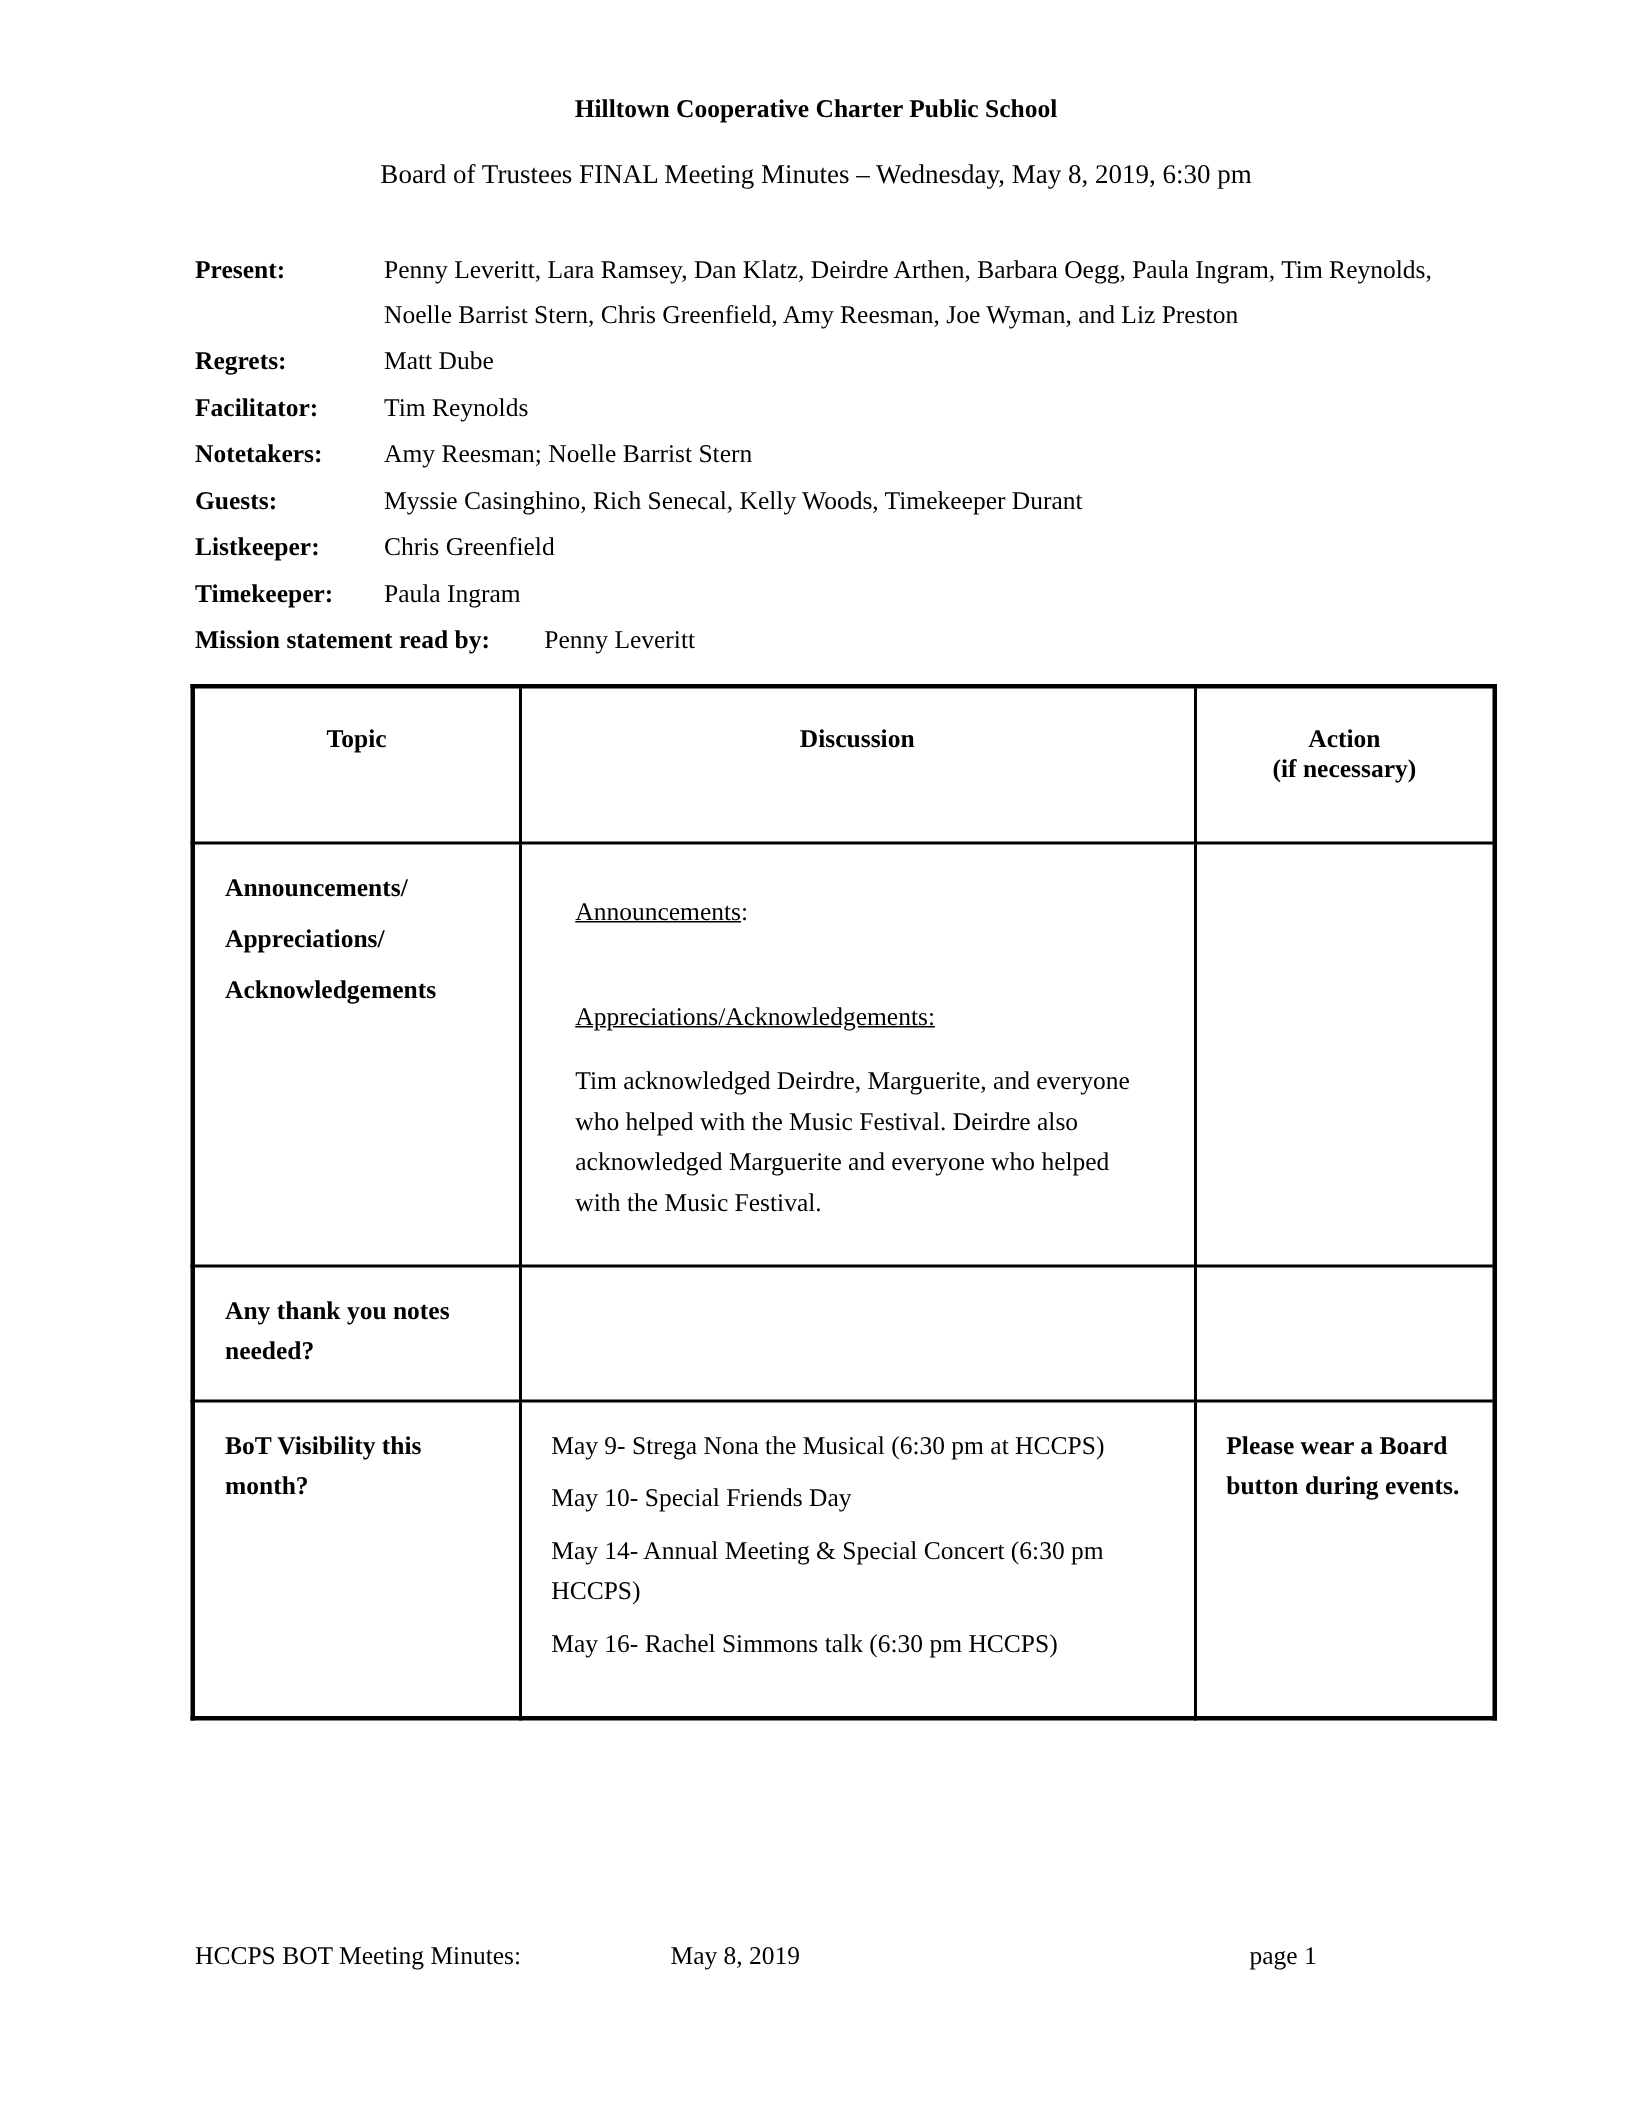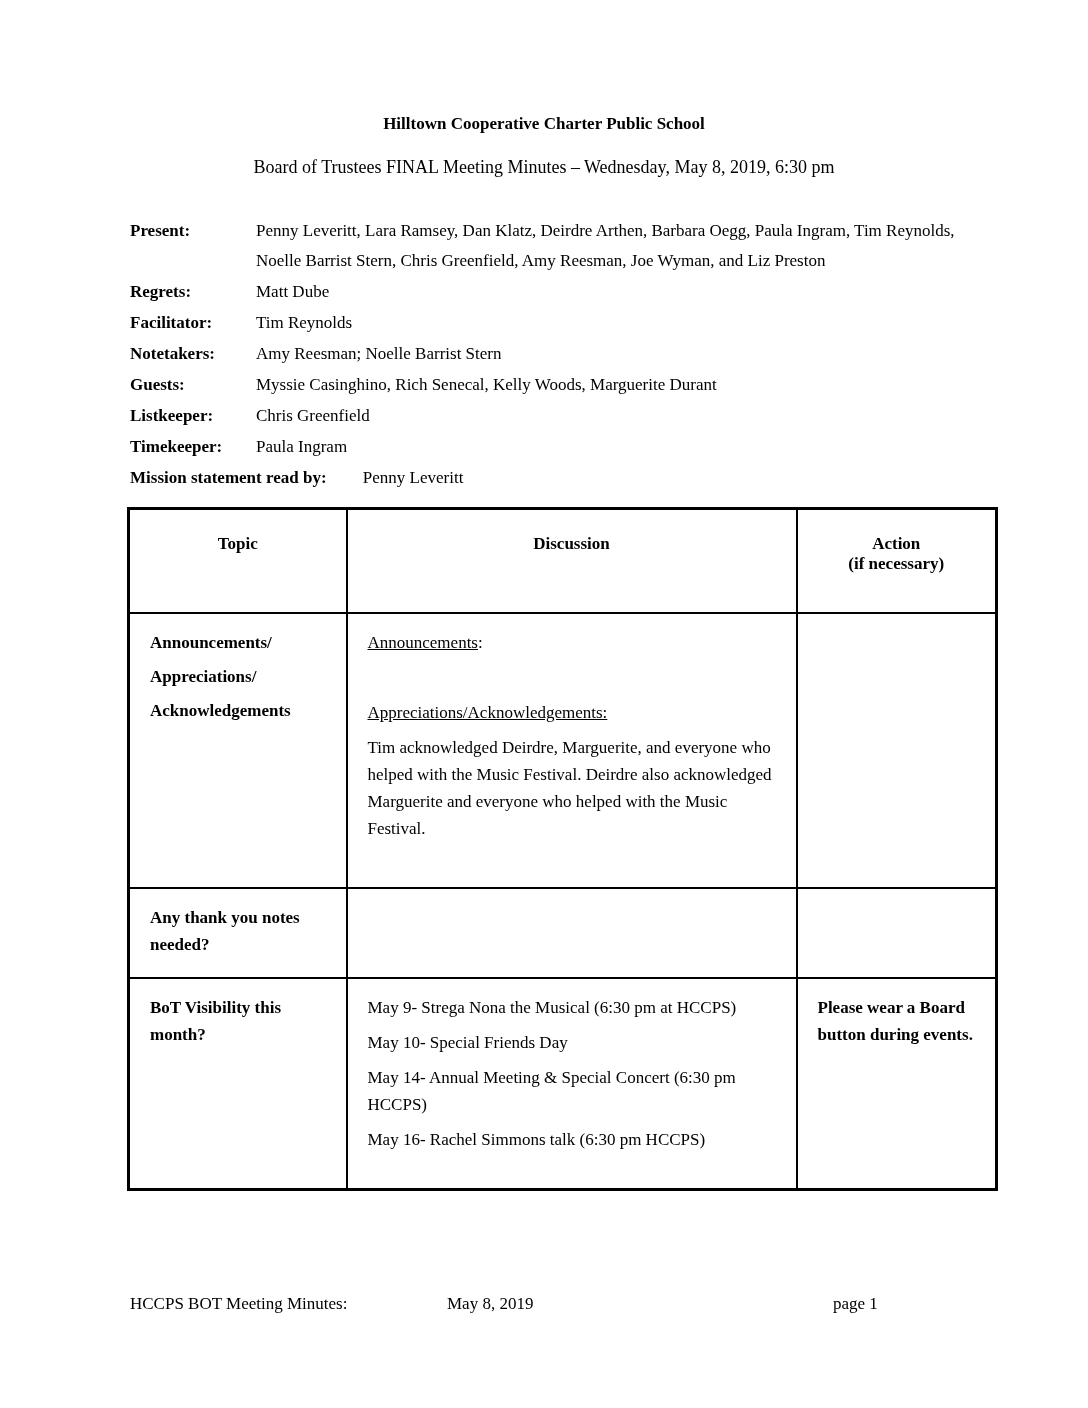--- a/index.html
+++ b/index.html
@@ -9,21 +9,21 @@
   }
   .page {
     position: relative;
     width: 1088px;
     height: 1408px;
     background: #ffffff;
     color: #000000;
     font-family: "Liberation Serif", "DejaVu Serif", serif;
     font-size: 17px;
     box-sizing: border-box;
-    padding-top: 113px;
+    padding-top: 62px;
     overflow: hidden;
   }
   .doc-title {
     margin: 0;
     text-align: center;
     font-size: 17px;
     font-weight: bold;
     line-height: 22px;
   }
   .doc-subtitle {
@@ -81,21 +81,21 @@
   tr.hdr .hdr-note { }
   tr.r1 td { height: 275px; border-radius: 23px; }
   tr.r2 td { height: 88px; }
   tr.r3 td { height: 212px; }
   .cell-topic {
     font-weight: bold;
     line-height: 27px;
   }
   .cell-topic p { margin: 0 0 7px 0; }
   .cell-discussion { line-height: 27px; }
-  .cell-discussion p { margin: 0; }
+  .cell-discussion p { margin: 16px; }
   .u { text-decoration: underline; }
   .gap-large { margin-bottom: 43px !important; }
   .gap-para { margin-top: 8px !important; }
   .event-item { margin: 0 0 8px 0 !important; }
   td.cell-disc-pad { padding-right: 24px; }
   .cell-action {
     font-weight: bold;
     line-height: 27px;
   }
   .footer {
@@ -131,21 +131,21 @@
     <div class="meta-row">
       <span class="meta-label">Facilitator:</span>
       <span class="meta-value">Tim Reynolds</span>
     </div>
     <div class="meta-row">
       <span class="meta-label">Notetakers:</span>
       <span class="meta-value">Amy Reesman; Noelle Barrist Stern</span>
     </div>
     <div class="meta-row">
       <span class="meta-label">Guests:</span>
-      <span class="meta-value">Myssie Casinghino, Rich Senecal, Kelly Woods, Marguerite Durant</span>
+      <span class="meta-value">Myssie Casinghino, Rich Senecal, Kelly Woods, Timekeeper Durant</span>
     </div>
     <div class="meta-row">
       <span class="meta-label">Listkeeper:</span>
       <span class="meta-value">Chris Greenfield</span>
     </div>
     <div class="meta-row">
       <span class="meta-label">Timekeeper:</span>
       <span class="meta-value">Paula Ingram</span>
     </div>
     <div class="meta-row wide">

